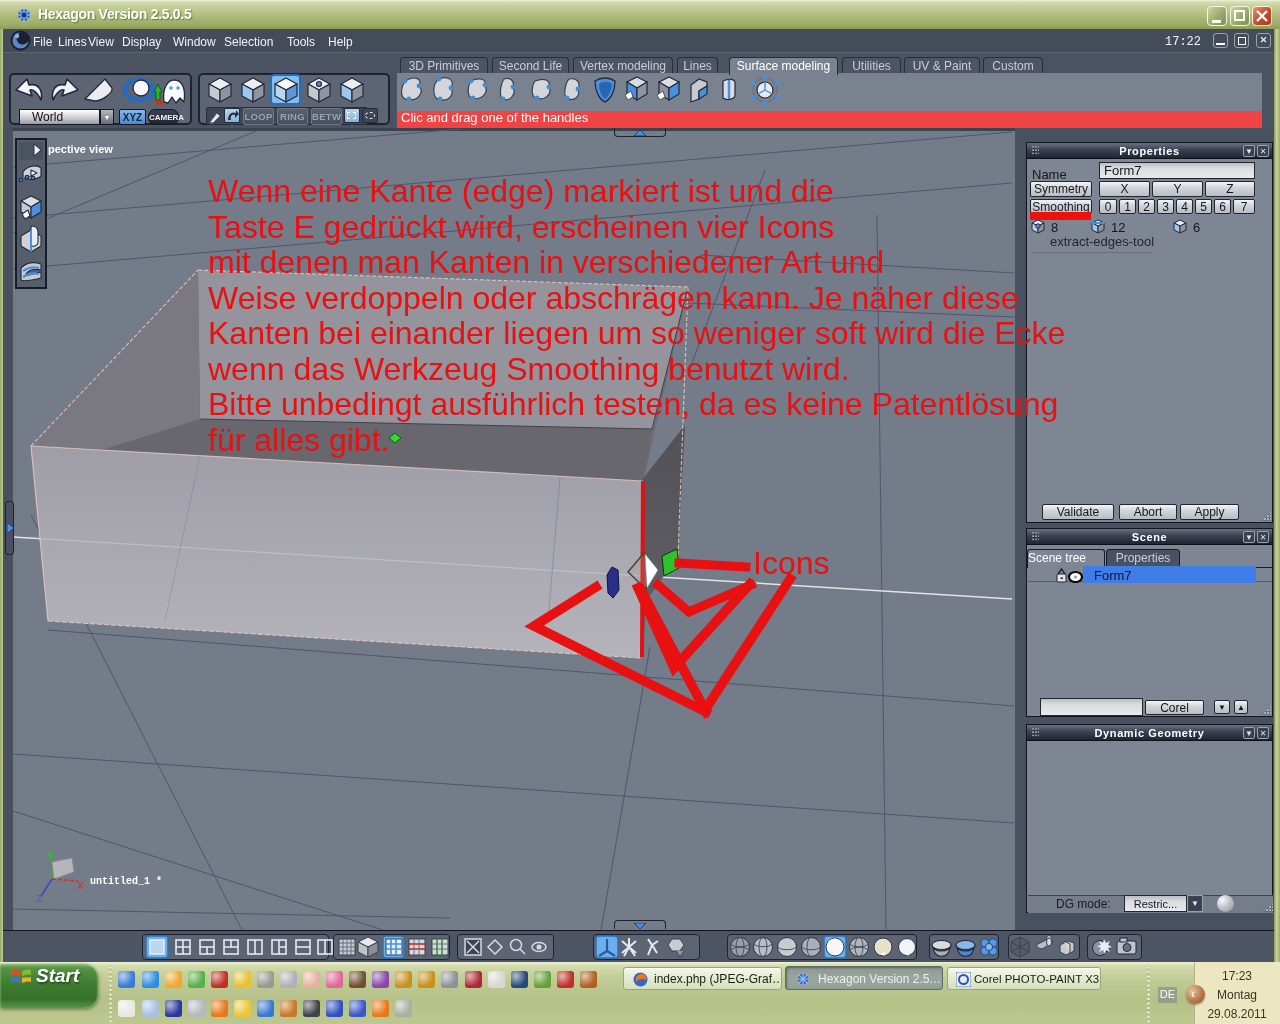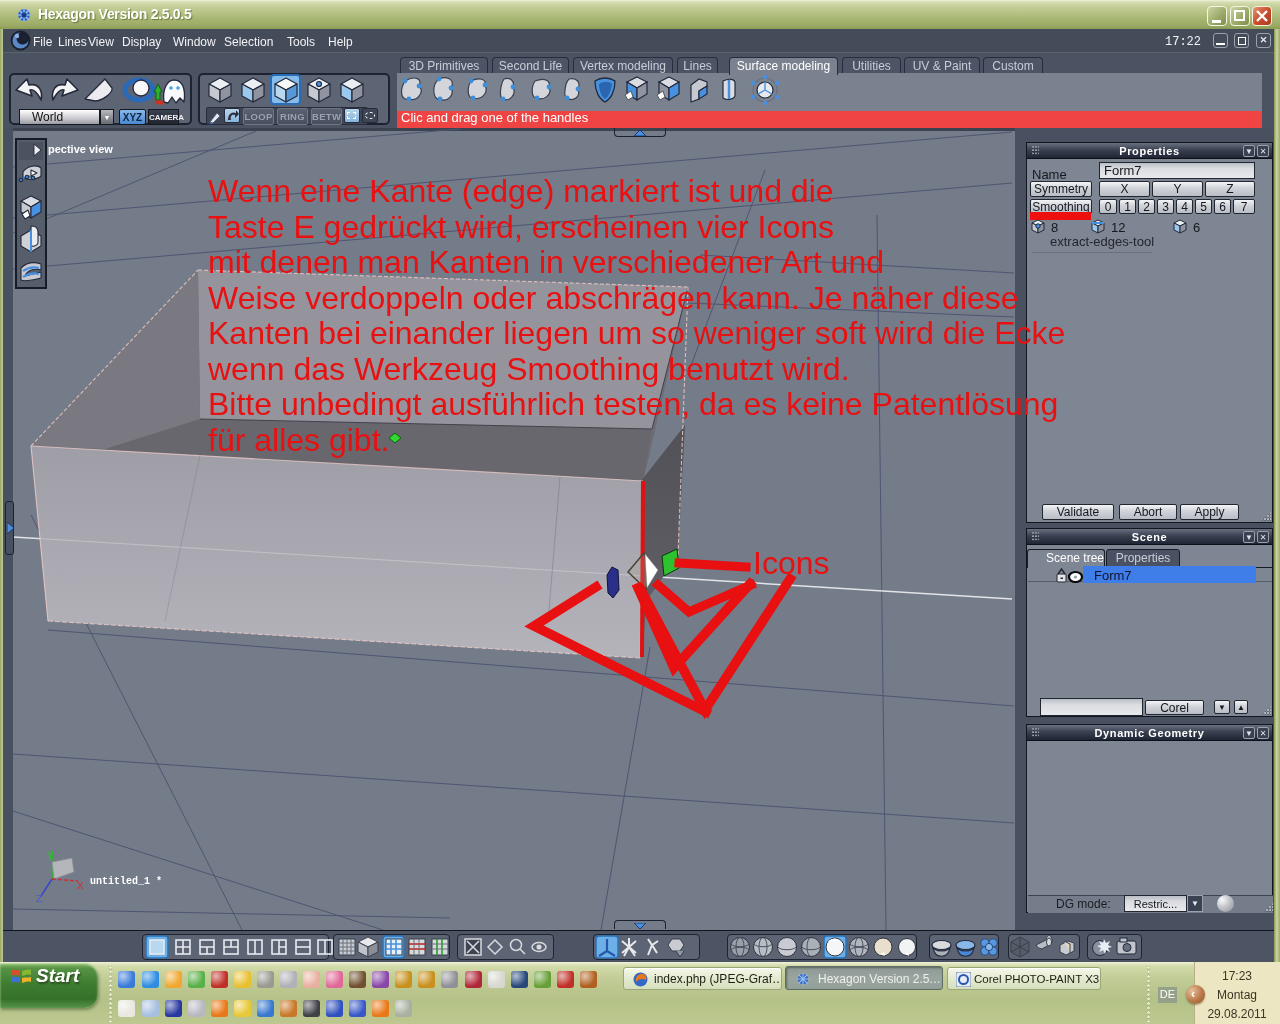--- a/index.html
+++ b/index.html
@@ -96,21 +96,21 @@
       <path d="M152 26 C150 12 156 4 162 4 C170 4 174 12 172 26 L168 22 L164 27 L160 21 L156 27 Z" fill="#fafafc"></path>
       </g>
       <circle cx="159" cy="12" r="1.8" fill="#48a0e8"></circle>
         <circle cx="166" cy="12" r="1.8" fill="#48a0e8"></circle>
       <path d="M146 8 L150 16 L148 16 L148 24 L144 24 L144 16 L142 16 Z" fill="#30b030" stroke="#116011"></path>
       <path d="M143 25 C148 23 153 25 152 28 C148 30 143 28 143 25" fill="#d03020"></path>
     </svg>
     <div class="abs" style="left:19px;top:56px;width:81px;height:16px;background:linear-gradient(#ffffff,#c9c9cf 60%,#9a9aa2);border:1px solid #14181f;font-size:12px;color:#111;padding:0 0 0 12px">World</div>
     <div class="abs" style="left:100px;top:56px;width:14px;height:16px;background:linear-gradient(#b8b8c0,#6a6a74);border:1px solid #14181f;text-align:center;font-size:7px;line-height:15px;color:#fff">▼</div>
     <div class="abs" style="left:119px;top:56px;width:27px;height:16px;background:linear-gradient(#88b8ec,#4a88d0);border:1px solid #14181f;border-radius:2px;color:#0e2444;font-size:10px;font-weight:bold;text-align:center;line-height:15px">XYZ</div>
-    <div class="abs" style="left:148px;top:56px;width:31px;height:16px;background:linear-gradient(#3a4150,#20242e);border:1px solid #14181f;border-radius:0;color:#f0f0f4;font-size:8px;font-weight:bold;text-align:center;line-height:15px">CAMERA</div>
+    <div class="abs" style="left:148px;top:56px;width:31px;height:16px;background:linear-gradient(#3a4150,#20242e);border:1px solid #14181f;border-radius:7px;color:#f0f0f4;font-size:8px;font-weight:bold;text-align:center;line-height:15px">CAMERA</div>
 
     <div class="grp" style="left:198px;top:20px;width:192px;height:52px"></div>
     <div class="abs" style="left:270px;top:21px;width:31px;height:31px;background:#85bcec;border:2px solid #2a6cb4;border-radius:4px"></div>
     <svg class="abs" style="left:202px;top:23px" width="186" height="30" viewBox="0 0 186 30">
       <g stroke="#23293a" stroke-width="1.2" stroke-linejoin="round">
         <g>
             <polygon points="18,2 29,8 18,14 7,8" fill="#eceff2"></polygon>
             <polygon points="7,8 18,14 18,26 7,20" fill="#c6cad0"></polygon>
             <polygon points="29,8 18,14 18,26 29,20" fill="#9094a0"></polygon>
           </g>
@@ -407,21 +407,21 @@
     <div class="grip" style="left:234px;top:369px"></div>
   </div>
 
   <div class="panel" style="left:1026px;top:528px;width:247px;height:189px">
     <div class="ptitle">Scene</div>
     <div class="dots" style="left:5px;top:3px"></div>
     <div class="pbtn" style="left:216px">▼</div>
       <div class="pbtn" style="left:230px">✕</div>
     <div class="abs" style="left:0px;top:38px;width:245px;height:1px;background:#171c26"></div>
     <div class="abs" style="left:79px;top:20px;width:74px;height:18px;background:#4a5162;border:1px solid #171c26;border-radius:3px 3px 0 0;color:#c9cdd7;font-size:12px;text-align:center;line-height:17px">Properties</div>
-    <div class="abs" style="left:0px;top:20px;width:78px;height:19px;background:#7e8593;border:1px solid #171c26;border-bottom:0;border-radius:3px 3px 0 0;color:#fff;font-size:12px;text-align:right;line-height:17px">Scene tree</div>
+    <div class="abs" style="left:0px;top:20px;width:78px;height:19px;background:#7e8593;border:1px solid #171c26;border-bottom:0;border-radius:3px 3px 0 0;color:#fff;font-size:12px;text-align:left;line-height:17px">Scene tree</div>
     <div class="abs" style="left:1px;top:52px;width:244px;height:1px;background:#565d68"></div>
     <svg class="abs" style="left:28px;top:38px" width="28" height="16" viewBox="0 0 28 16">
       <rect x="2" y="7" width="9" height="8" rx="1" fill="#e4e5e8" stroke="#23262e"></rect>
       <path d="M3 7 L6.5 2 L10 7" fill="none" stroke="#23262e" stroke-width="1.4"></path>
       <rect x="5.5" y="10.5" width="2.5" height="1.5" fill="#23262e"></rect>
       <ellipse cx="20.5" cy="10" rx="6.5" ry="5" fill="#fff" stroke="#0a0a0e" stroke-width="2.2"></ellipse>
       <circle cx="20.5" cy="10" r="1.6" fill="#9aa0aa"></circle>
     </svg>
     <div class="abs" style="left:56px;top:37px;width:173px;height:17px;background:#3f7de8"></div>
     <div class="abs" style="left:67px;top:39px;font-size:13px;color:#101430">Form7</div>

